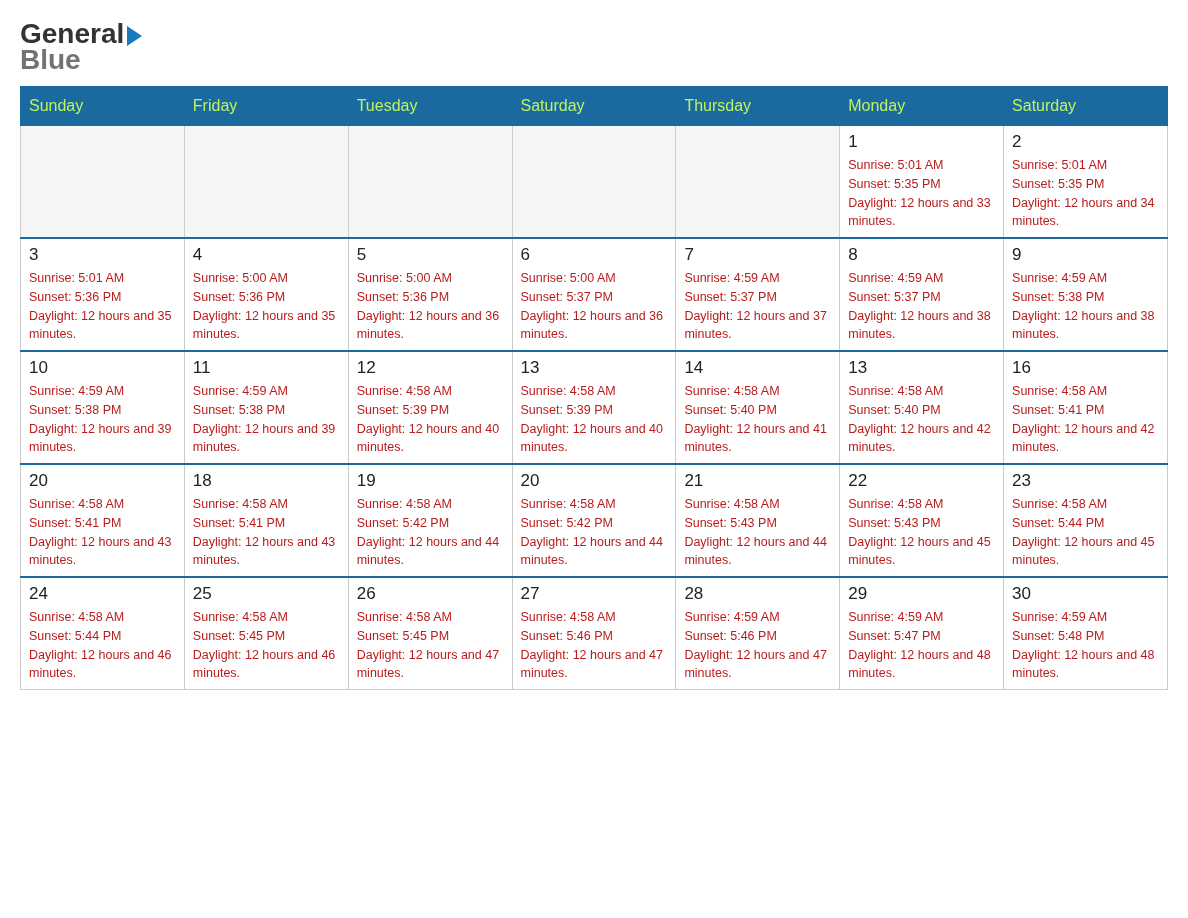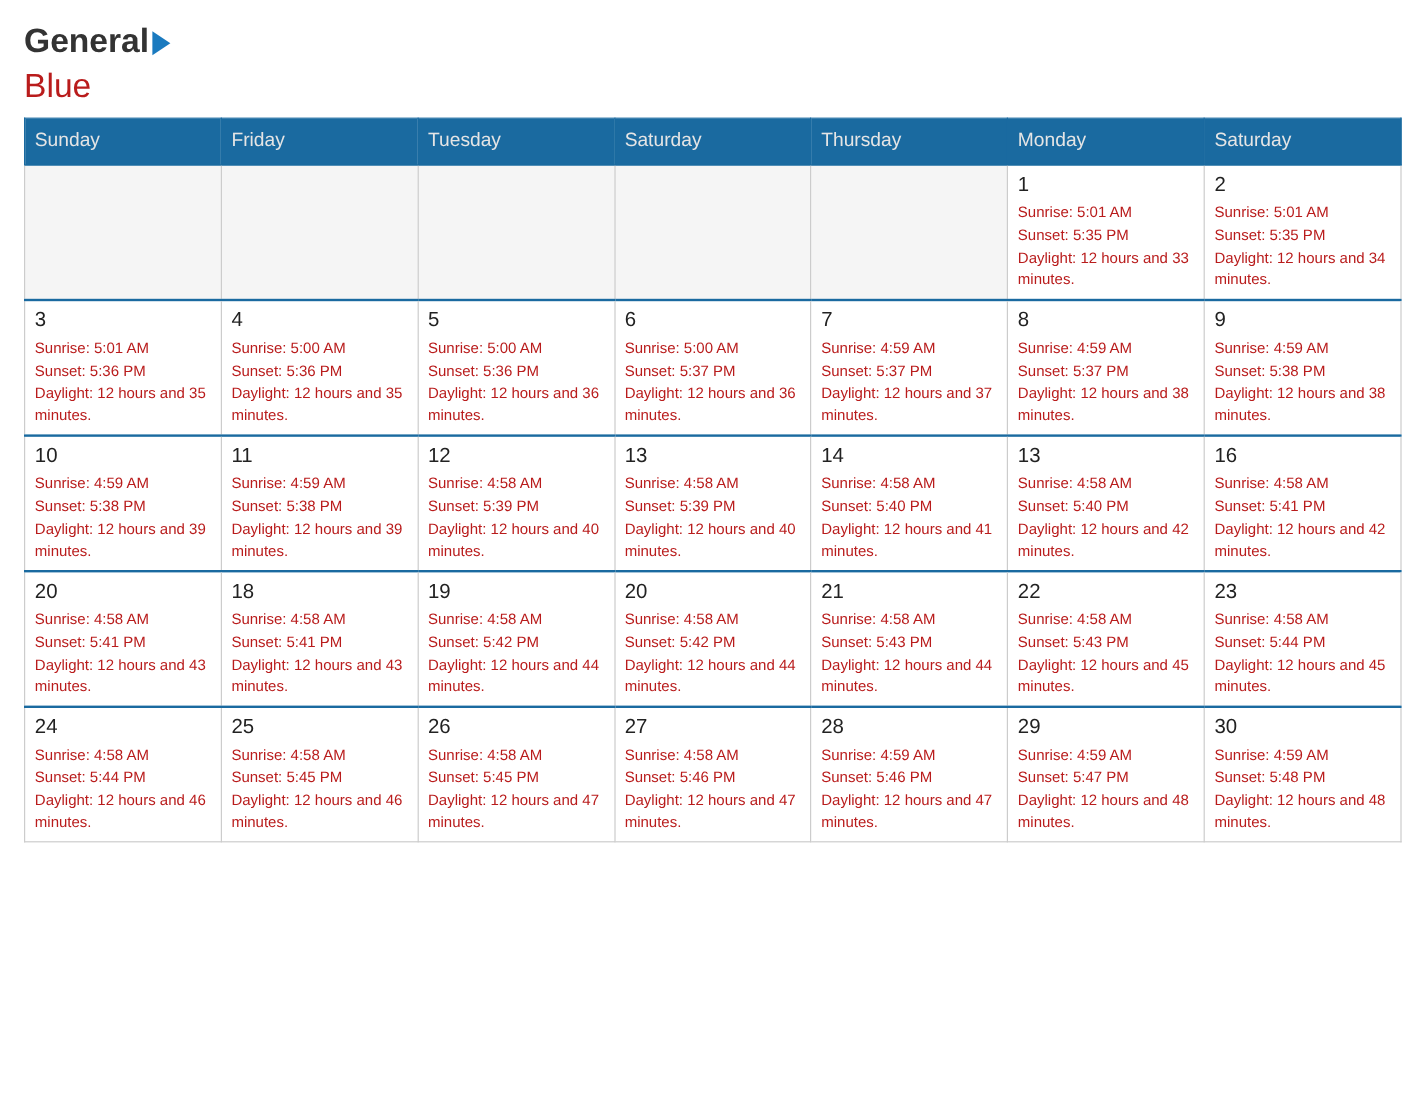--- a/index.html
+++ b/index.html
@@ -27,24 +27,23 @@
       font-weight: bold;
       color: #333;
       line-height: 1;
     }
     .logo-bottom {
       display: flex;
       align-items: center;
       margin-top: -4px;
     }
     .logo-blue-text {
-      color: #b91c1c;
+      color: #737373;
       font-size: 28px;
-      font-weight: normal;
-      margin-top: 12px;
+      font-weight: bold;
     }
     .title-area {
       text-align: right;
     }
     .month-title {
       font-size: 52px;
       font-weight: normal;
       color: #222;
       line-height: 1.1;
     }
@@ -53,21 +52,21 @@
       color: #555;
       margin-top: 4px;
     }
     table {
       width: 100%;
       border-collapse: collapse;
       table-layout: fixed;
     }
     th {
       background-color: #1a6aa0;
-      color: #e5e5e5;
+      color: #bef264;
       padding: 10px 8px;
       font-size: 16px;
       font-weight: normal;
       text-align: left;
       border: 1px solid #1a6aa0;
     }
     td {
       border: 1px solid #ccc;
       vertical-align: top;
       padding: 6px 8px;

